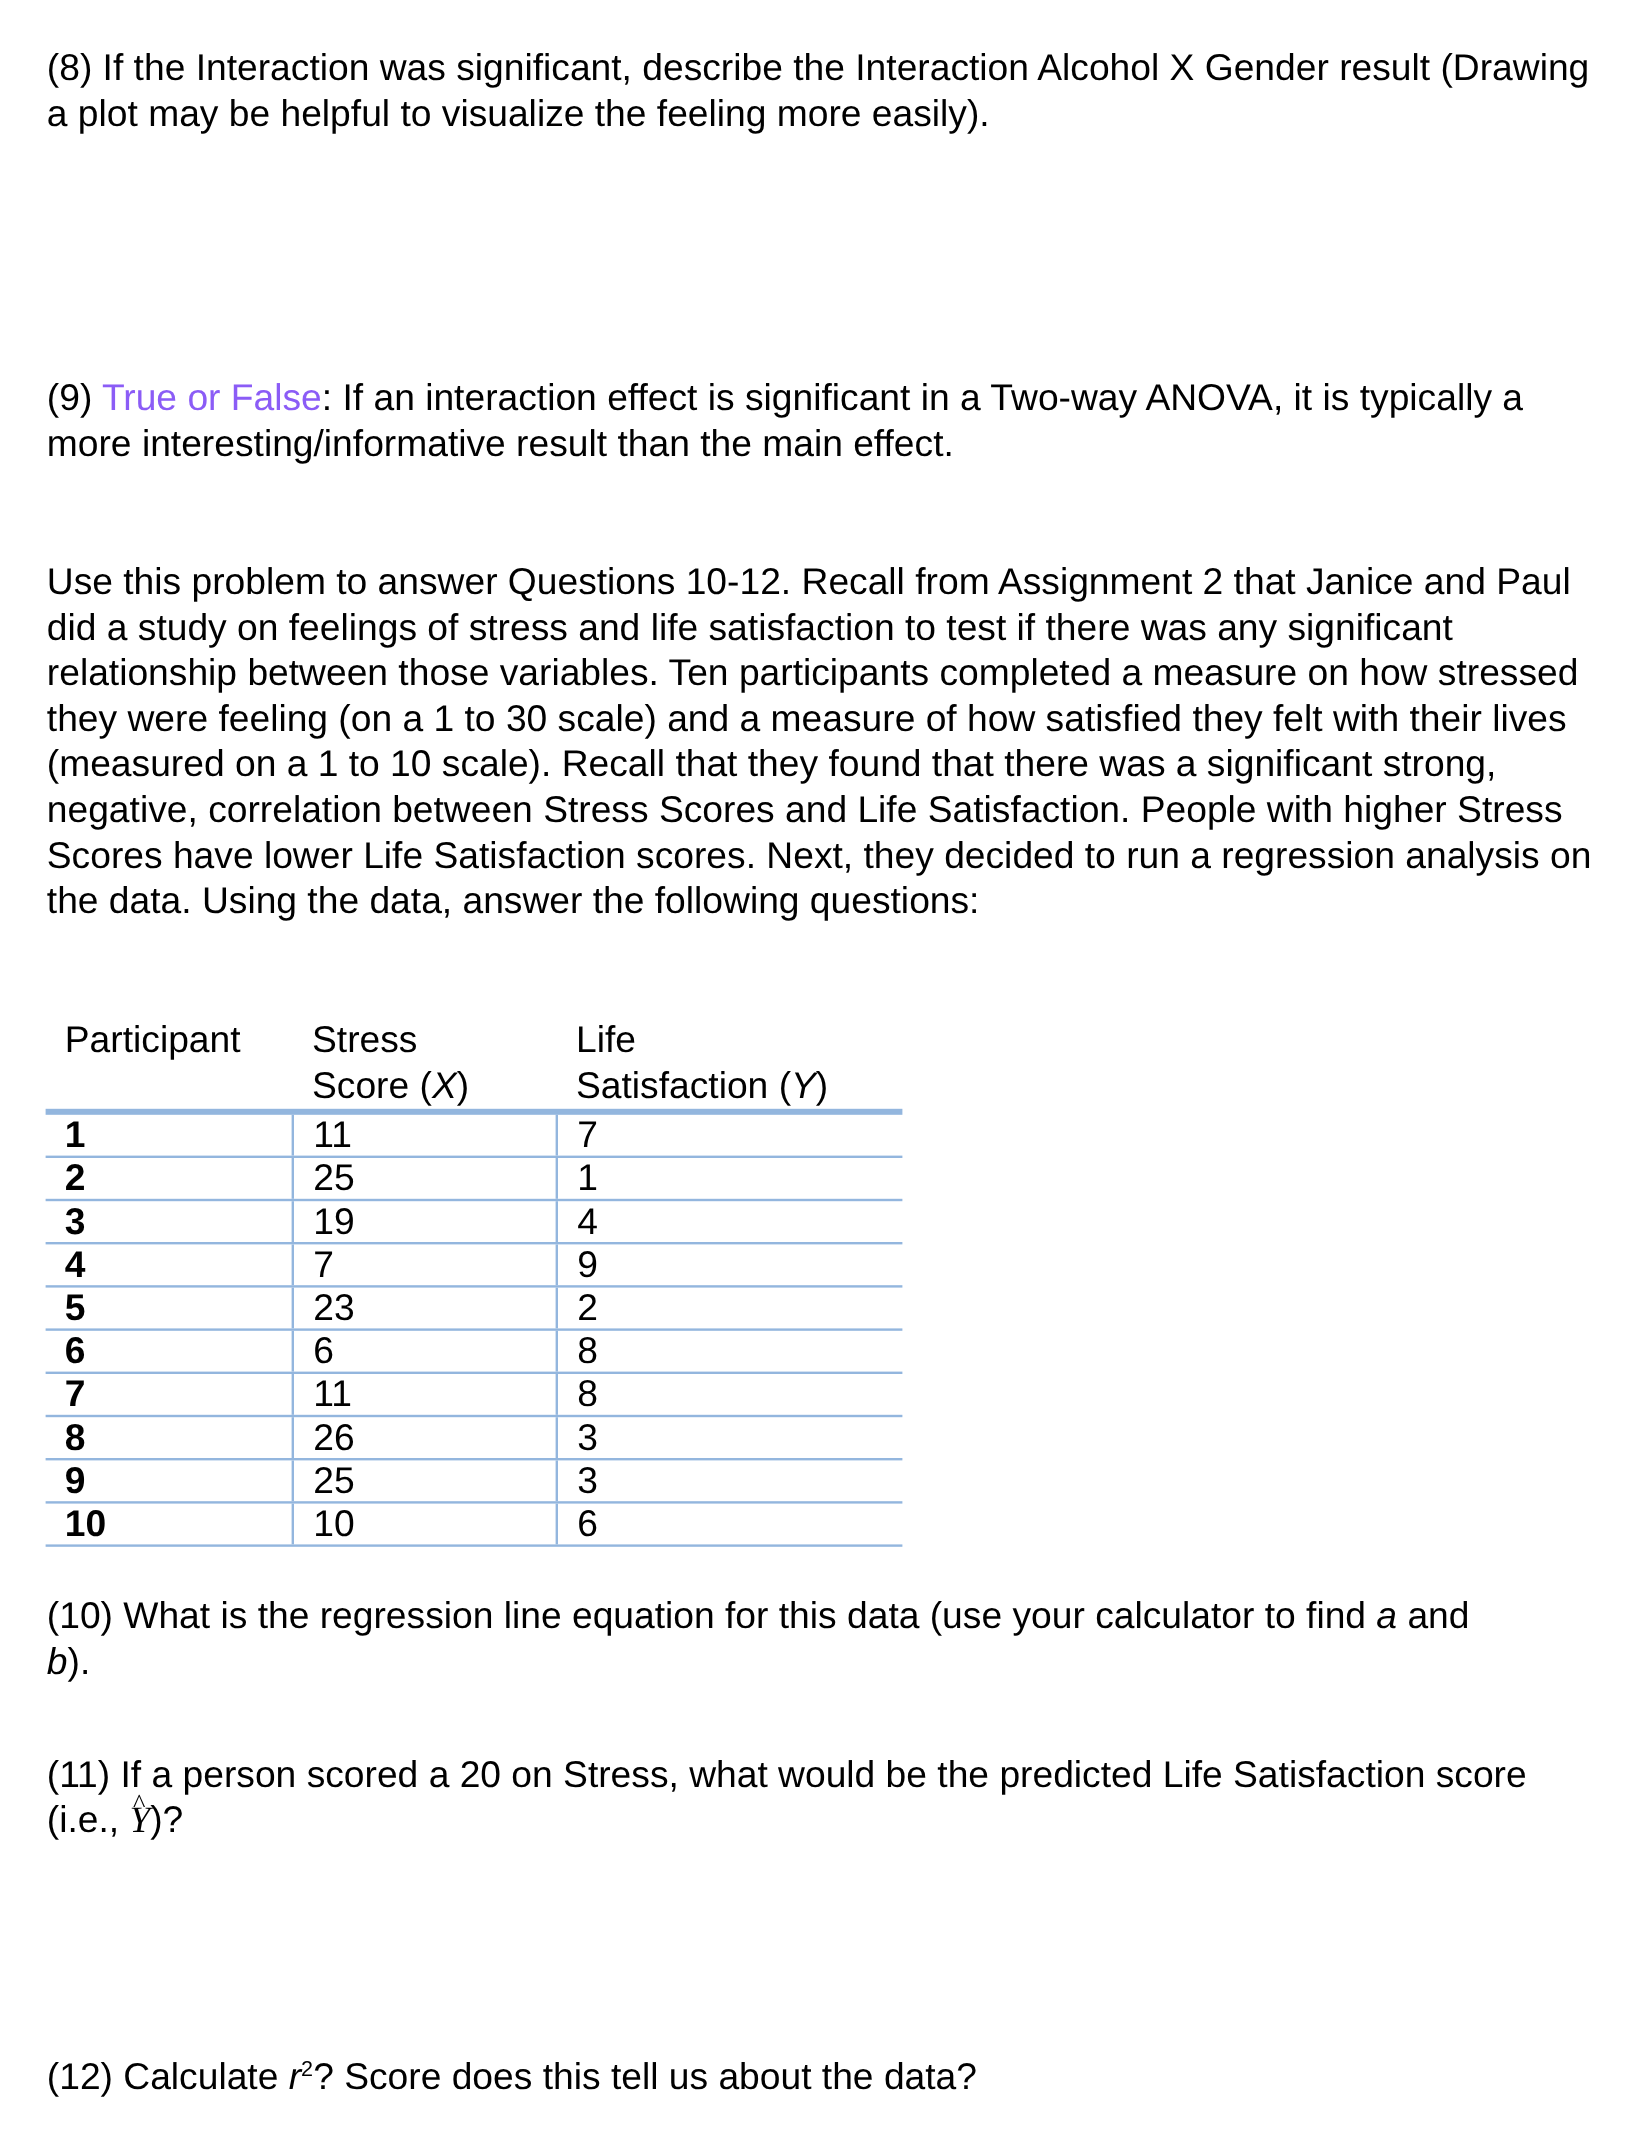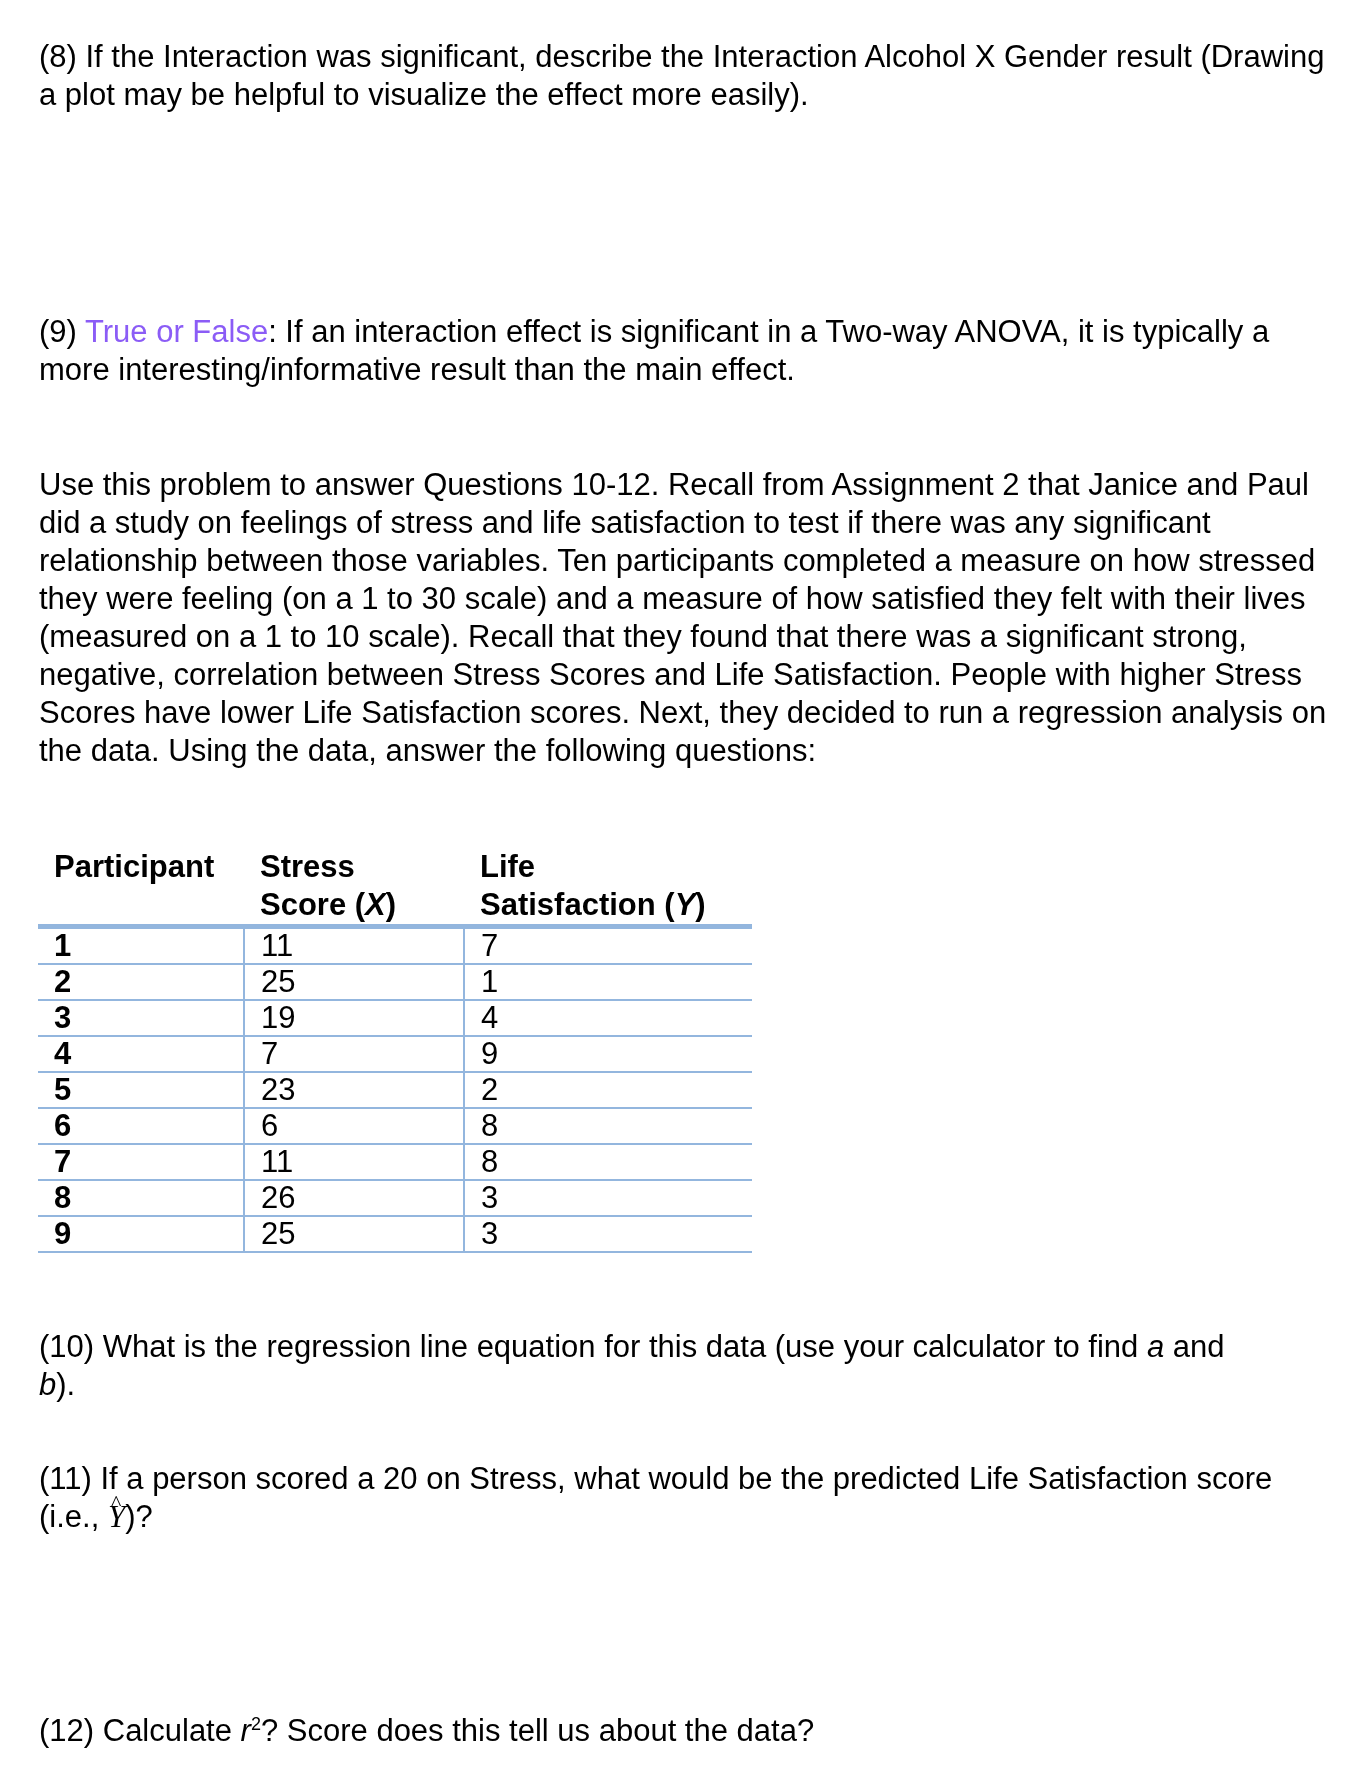--- a/index.html
+++ b/index.html
@@ -39,21 +39,21 @@
     .data-table {
       position: absolute;
       left: 38px;
       top: 848px;
       width: 714px;
       border-collapse: collapse;
       font-size: 31px;
     }
     .data-table th {
       text-align: left;
-      font-weight: bold;
+      font-weight: normal;
       vertical-align: bottom;
       padding: 0 0 0 16px;
       line-height: 38px;
       border-bottom: 5px solid #93b6de;
     }
     .data-table td {
       padding: 0 0 0 16px;
       height: 34px;
       line-height: 34px;
       border-bottom: 2px solid #93b6de;
@@ -75,21 +75,21 @@
       position: absolute;
       left: 3px;
       top: -14px;
       font-style: normal;
       font-size: 22px;
     }
   </style>
 </head>
 <body>
 
-<p class="para" id="q8"><span>(8)</span><span> If the Interaction was significant, describe the Interaction Alcohol X Gender result (Drawing a plot may be helpful to visualize the effect more easily).</span></p>
+<p class="para" id="q8"><span>(8)</span><span> If the Interaction was significant, describe the Interaction Alcohol X Gender result (Drawing a plot may be helpful to visualize the feeling more easily).</span></p>
 
 <p class="para" id="q9"><span>(9) </span><span class="blue">True or False</span><span>: If an interaction effect is significant in a Two-way ANOVA, it is typically a more interesting/informative result than the main effect.</span></p>
 
 <p class="para" id="problem"><b>Use this problem to answer Questions 10-12</b><span>. Recall from Assignment 2 that Janice and Paul did a study on feelings of stress and life satisfaction to test if there was any significant relationship between those variables. Ten participants completed a measure on how stressed they were feeling (on a 1 to 30 scale) and a measure of how satisfied they felt with their lives (measured on a 1 to 10 scale). Recall that they found that there was a significant </span><b>strong, negative,</b><span> correlation between Stress Scores and Life Satisfaction. People with higher Stress Scores have lower Life Satisfaction scores. Next, they decided to run a regression analysis on the data. Using the data, answer the following questions:</span></p>
 
 <table class="data-table">
   <thead>
     <tr>
       <th class="col-p"><span>Participant</span><br>&nbsp;</th>
       <th class="col-x"><span>Stress</span><br><span>Score (</span><i>X</i><span>)</span></th>
@@ -135,20 +135,25 @@
       <tr>
         <td class="col-p">8</td>
         <td class="col-x">26</td>
         <td class="col-y">3</td>
       </tr>
       <tr>
         <td class="col-p">9</td>
         <td class="col-x">25</td>
         <td class="col-y">3</td>
       </tr>
+      <tr>
+        <td class="col-p">10</td>
+        <td class="col-x">10</td>
+        <td class="col-y">6</td>
+      </tr>
     </tbody>
 </table>
 
 <p class="para" id="q10"><span>(10) What is the regression line equation for this data (use your calculator to find </span><i>a</i><span> and </span><br><i>b</i><span>).</span></p>
 
 <p class="para" id="q11"><span>(11) If a person scored a 20 on Stress, what would be the predicted Life Satisfaction score (i.e., </span><span class="yhat">Y</span><span>)?</span></p>
 
 <p class="para" id="q12"><span>(12) Calculate </span><i>r</i><sup>2</sup><span>? Score does this tell us about the data?</span></p>
 
 </body></html>

